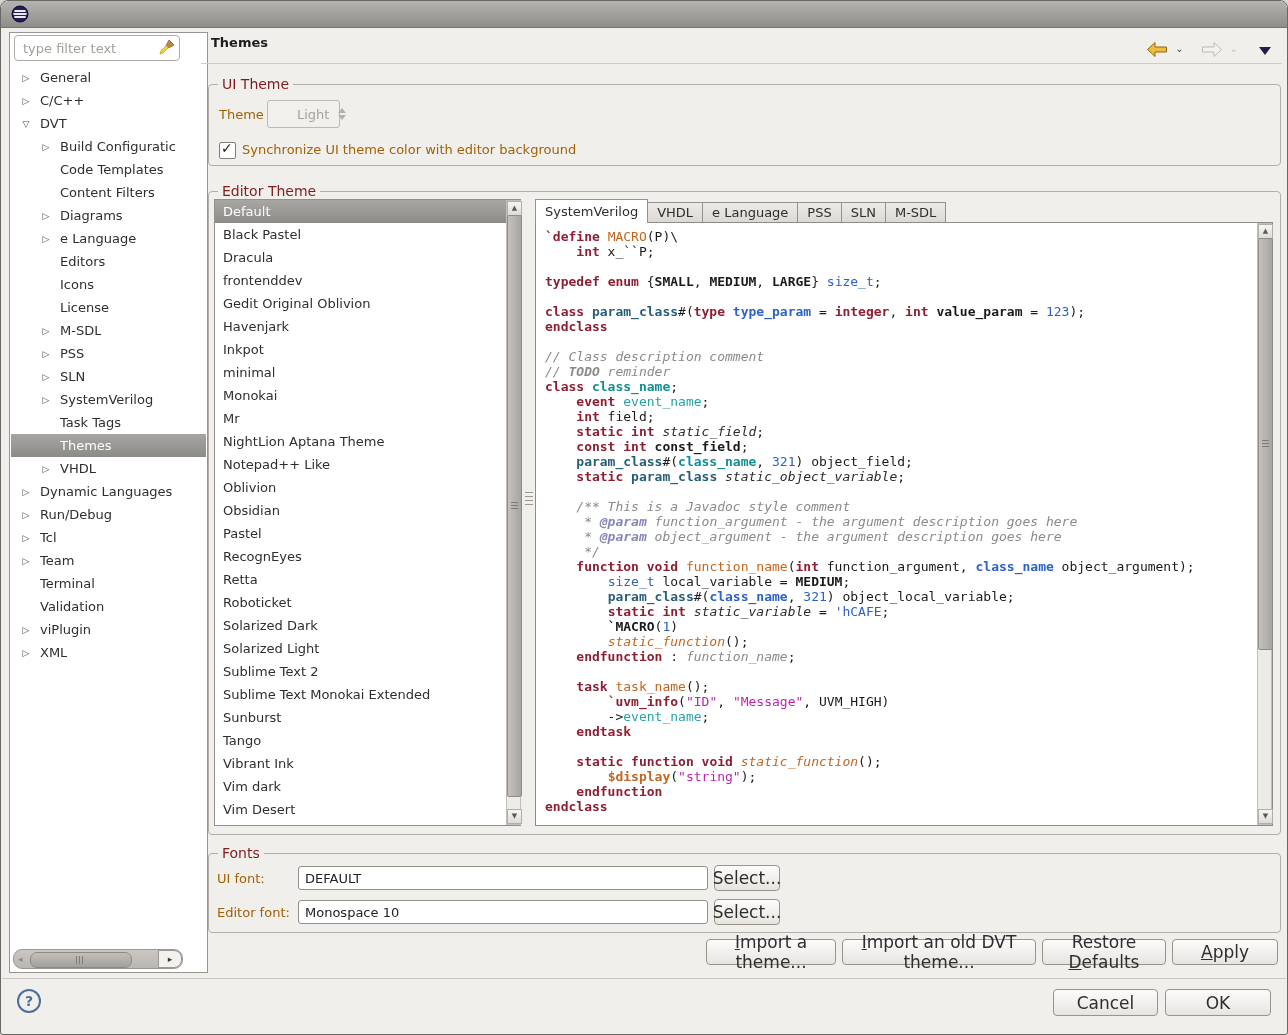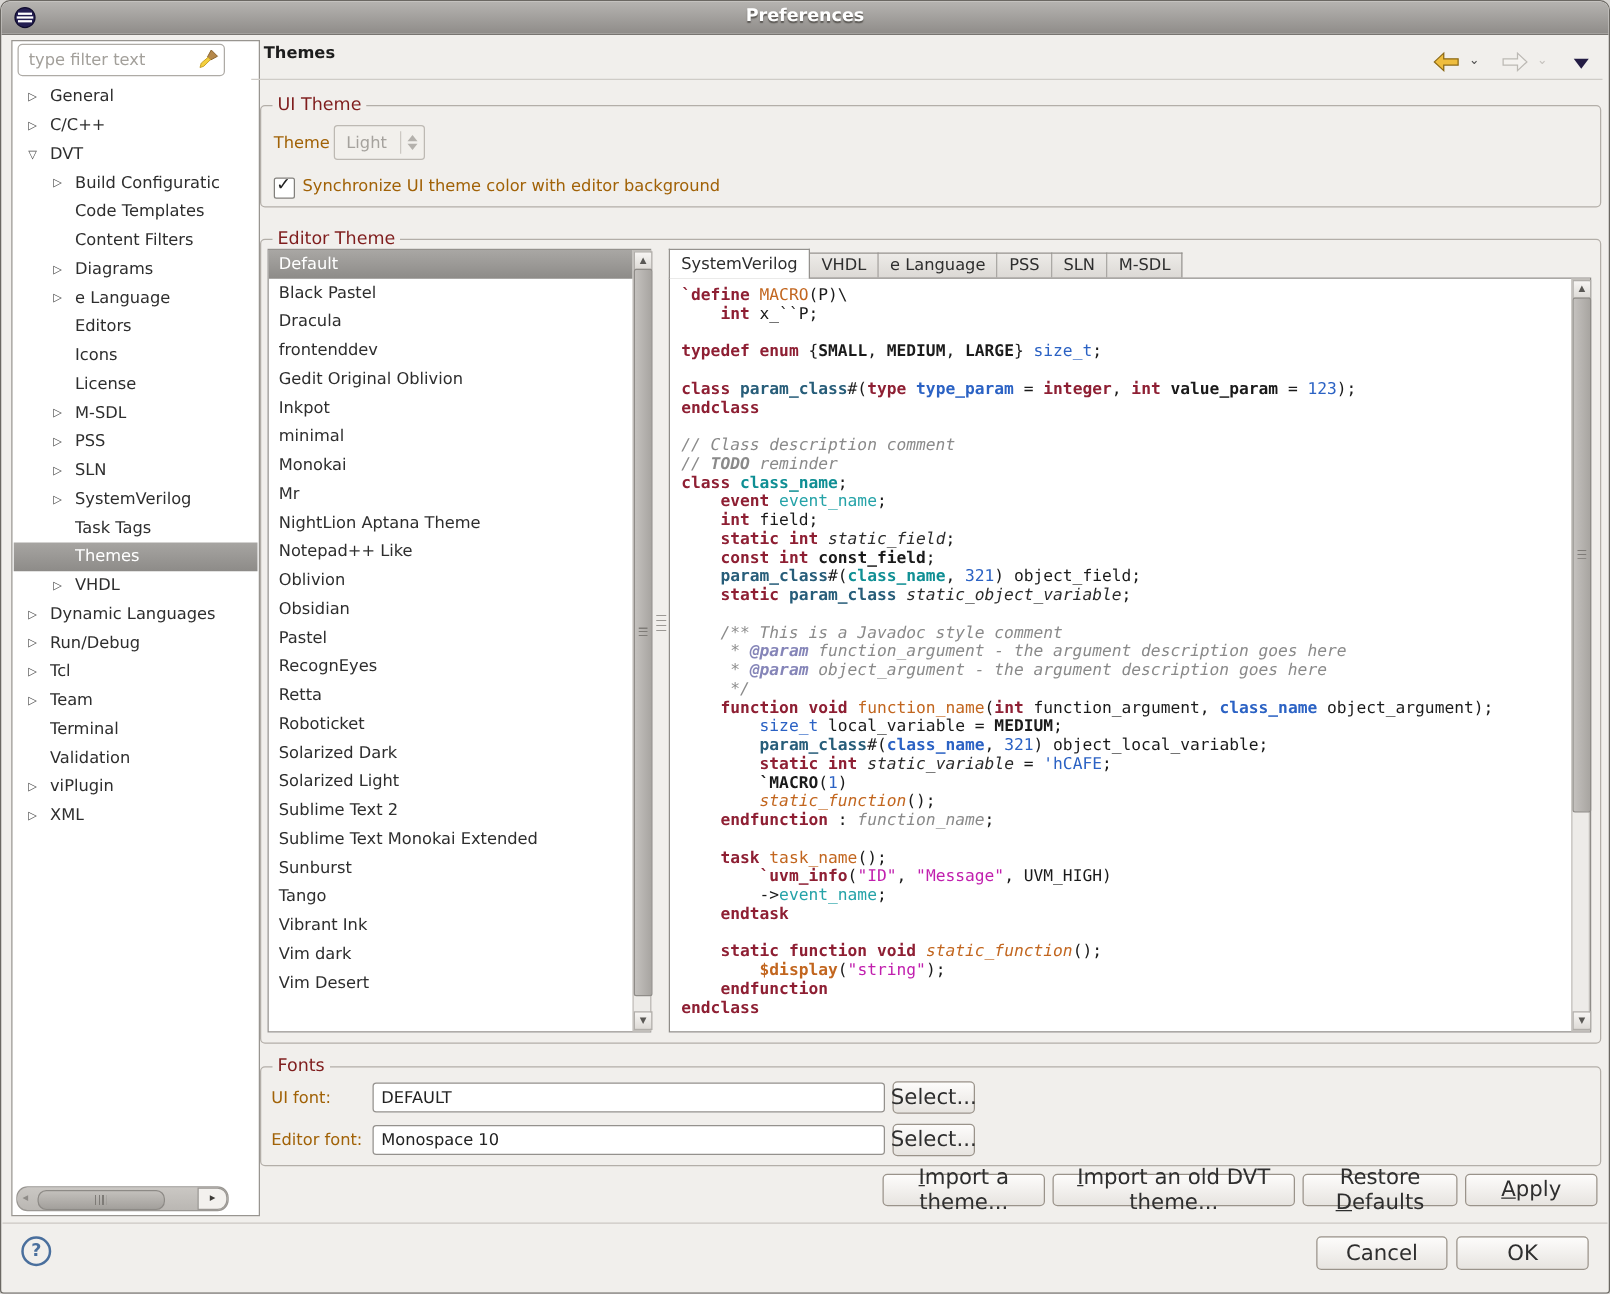--- a/index.html
+++ b/index.html
@@ -48,21 +48,21 @@
   .nav .chev{font-size:10px;line-height:10px;}
   .menu-tri{width:0;height:0;border:6px solid transparent;border-top:8px solid #241c44;margin-top:10px;}
   .header-sep{position:absolute;left:200px;top:62px;width:1081px;border-top:1px solid #cfccc7;}
   
   .group{position:absolute;border:1px solid #b3aea8;border-radius:4px;}
   .group-label{position:absolute;top:-9px;left:9px;background:#f1efec;padding:0 4px;
                font-size:14px;color:#7f1d1d;}
   
   .lbl{position:absolute;font-size:13px;color:#a16207;}
   .combo{position:absolute;display:flex;align-items:center;background:#f2f0ec;
-         border:1px solid #bdb9b3;border-radius:3px;box-sizing:border-box;}
+         border:1px solid #bdb9b3;border-radius:3px;box-sizing:border-box;padding-left:20px;}
   .combo .val{padding:0 9px;font-size:13px;color:#a5a29d;flex:1;}
   .combo .divider{width:1px;align-self:stretch;margin:4px 0;background:#ccc8c2;}
   .combo .spin{width:18px;display:flex;flex-direction:column;align-items:center;gap:2px;}
   .chev-up{width:0;height:0;border-left:4px solid transparent;border-right:4px solid transparent;
            border-bottom:5px solid #b4b1ac;}
   .chev-dn{width:0;height:0;border-left:4px solid transparent;border-right:4px solid transparent;
            border-top:5px solid #b4b1ac;}
   .cb{position:absolute;width:15px;height:15px;background:#fff;border:1px solid #82807c;
       border-radius:2px;}
   .cb.checked::after{content:"✓";position:absolute;left:1px;top:-3px;font-size:14px;
@@ -131,21 +131,20 @@
 
   <div class="titlebar">
     <span class="titleicon">
       <svg width="18" height="18" viewBox="0 0 18 18">
         <circle cx="9" cy="9" r="8" fill="#241e52" stroke="#100c2e"></circle>
         <rect x="3.4" y="5.1" width="11.2" height="1.8" fill="#ffffff"></rect>
         <rect x="2.4" y="8.1" width="13.2" height="1.8" fill="#ffffff"></rect>
         <rect x="3.4" y="11.1" width="11.2" height="1.8" fill="#ffffff"></rect>
       </svg>
     </span>
-    <span class="titletext">Preferences</span>
   </div>
 
   <div class="leftpanel">
     <div class="filterbox">
       <input placeholder="type filter text" style="">
       <span class="brush">
         <svg width="16" height="16" viewBox="0 0 16 16">
           <path d="M10 1 L15 6 L9.5 9 L7 6.5 Z" fill="#b5884a" stroke="#8a6530" stroke-width="0.8"></path>
           <path d="M7.5 6.8 L9.3 8.8 L4 14 L1 15 L2 11.5 Z" fill="#f4d03f" stroke="#c9a227" stroke-width="0.8"></path>
         </svg>
@@ -297,20 +296,21 @@
 
   <div class="group" style="left:207px;top:190px;width:1071px;height:642px;">
     <span class="group-label">Editor Theme</span>
 
     <div class="themelist" style="left:5px;top:7px;width:307px;height:627px;" id="themelist">
         <div class="theme-item selected">Default</div>
         <div class="theme-item">Black Pastel</div>
         <div class="theme-item">Dracula</div>
         <div class="theme-item">frontenddev</div>
         <div class="theme-item">Gedit Original Oblivion</div>
+        <div class="theme-item">Havenjark</div>
         <div class="theme-item">Inkpot</div>
         <div class="theme-item">minimal</div>
         <div class="theme-item">Monokai</div>
         <div class="theme-item">Mr</div>
         <div class="theme-item">NightLion Aptana Theme</div>
         <div class="theme-item">Notepad++ Like</div>
         <div class="theme-item">Oblivion</div>
         <div class="theme-item">Obsidian</div>
         <div class="theme-item">Pastel</div>
         <div class="theme-item">RecognEyes</div>

